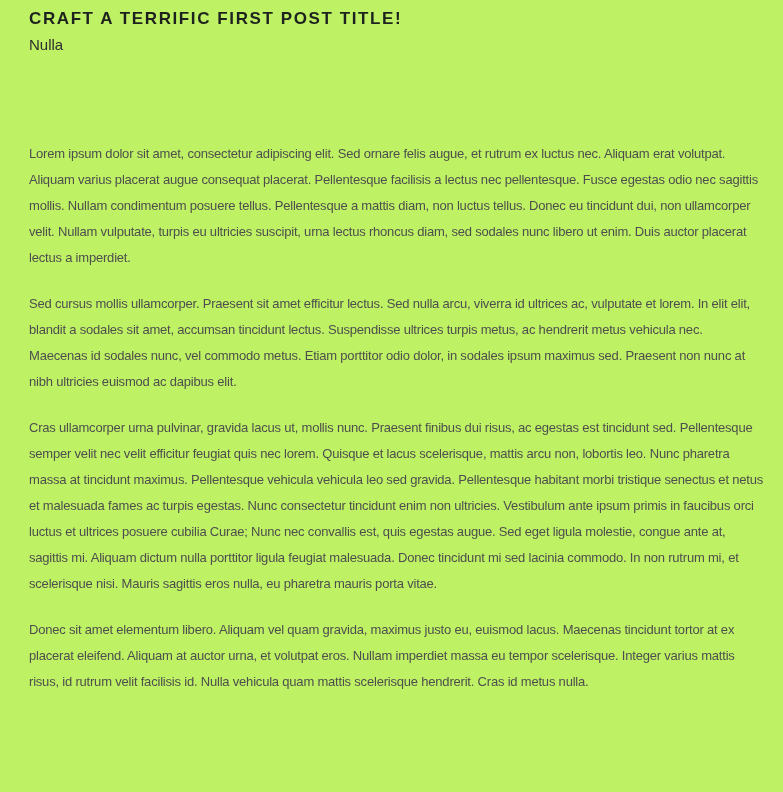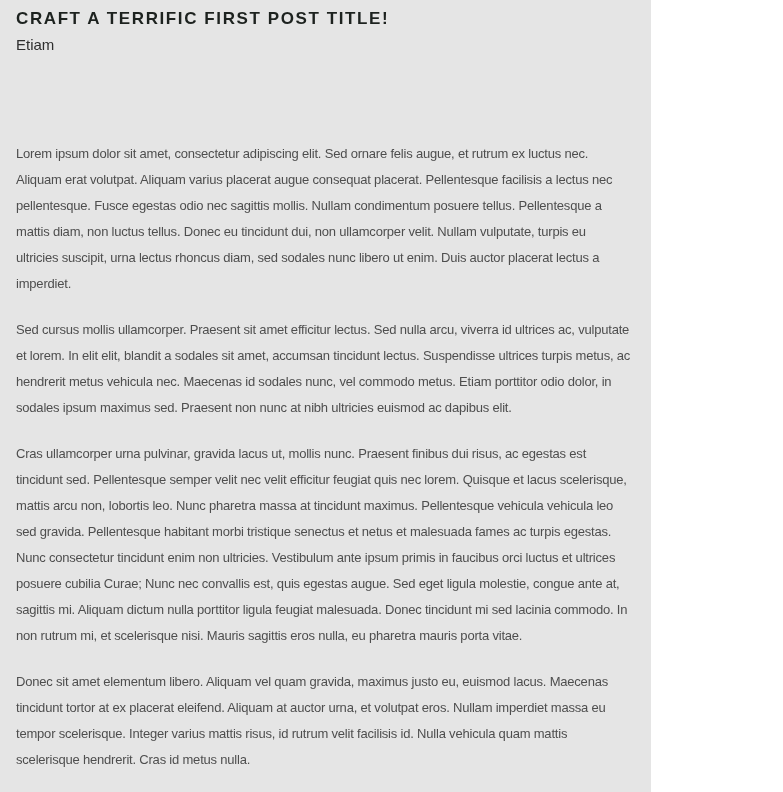--- a/index.html
+++ b/index.html
@@ -6,24 +6,24 @@
   html, body {
     width: 783px;
     background: #ffffff;
   }
   body {
     height: 792px;
     font-family: "Liberation Sans", sans-serif;
     overflow: hidden;
   }
   .page {
-    width: 651px;
+    width: 783px;
     height: 792px;
-    background: #e5e5e5;
-    padding: 8px 20px 0 16px;
+    background: #bef264;
+    padding: 8px 20px 0 29px;
   }
   .post-header { }
   .post-title {
     font-family: "Liberation Sans", sans-serif;
     font-size: 17px;
     font-weight: 700;
     text-transform: uppercase;
     letter-spacing: 1.6px;
     color: #1d221f;
     line-height: 1.25;
@@ -50,21 +50,21 @@
   }
   .post-content p:last-child { margin-bottom: 0; }
 </style>
 </head>
 <body>
 
 <div class="page">
 
   <header class="post-header">
     <h1 class="post-title">CRAFT A TERRIFIC FIRST POST TITLE!</h1>
-    <a class="edit-link" href="#">Etiam</a>
+    <a class="edit-link" href="#">Nulla</a>
   </header>
 
   <main class="post-content">
     <p>Lorem ipsum dolor sit amet, consectetur adipiscing elit. Sed ornare felis augue, et rutrum ex luctus nec. Aliquam erat volutpat. Aliquam varius placerat augue consequat placerat. Pellentesque facilisis a lectus nec pellentesque. Fusce egestas odio nec sagittis mollis. Nullam condimentum posuere tellus. Pellentesque a mattis diam, non luctus tellus. Donec eu tincidunt dui, non ullamcorper velit. Nullam vulputate, turpis eu ultricies suscipit, urna lectus rhoncus diam, sed sodales nunc libero ut enim. Duis auctor placerat lectus a imperdiet.</p>
     <p>Sed cursus mollis ullamcorper. Praesent sit amet efficitur lectus. Sed nulla arcu, viverra id ultrices ac, vulputate et lorem. In elit elit, blandit a sodales sit amet, accumsan tincidunt lectus. Suspendisse ultrices turpis metus, ac hendrerit metus vehicula nec. Maecenas id sodales nunc, vel commodo metus. Etiam porttitor odio dolor, in sodales ipsum maximus sed. Praesent non nunc at nibh ultricies euismod ac dapibus elit.</p>
     <p>Cras ullamcorper urna pulvinar, gravida lacus ut, mollis nunc. Praesent finibus dui risus, ac egestas est tincidunt sed. Pellentesque semper velit nec velit efficitur feugiat quis nec lorem. Quisque et lacus scelerisque, mattis arcu non, lobortis leo. Nunc pharetra massa at tincidunt maximus. Pellentesque vehicula vehicula leo sed gravida. Pellentesque habitant morbi tristique senectus et netus et malesuada fames ac turpis egestas. Nunc consectetur tincidunt enim non ultricies. Vestibulum ante ipsum primis in faucibus orci luctus et ultrices posuere cubilia Curae; Nunc nec convallis est, quis egestas augue. Sed eget ligula molestie, congue ante at, sagittis mi. Aliquam dictum nulla porttitor ligula feugiat malesuada. Donec tincidunt mi sed lacinia commodo. In non rutrum mi, et scelerisque nisi. Mauris sagittis eros nulla, eu pharetra mauris porta vitae.</p>
     <p>Donec sit amet elementum libero. Aliquam vel quam gravida, maximus justo eu, euismod lacus. Maecenas tincidunt tortor at ex placerat eleifend. Aliquam at auctor urna, et volutpat eros. Nullam imperdiet massa eu tempor scelerisque. Integer varius mattis risus, id rutrum velit facilisis id. Nulla vehicula quam mattis scelerisque hendrerit. Cras id metus nulla.</p>
   </main>
 
 </div>

